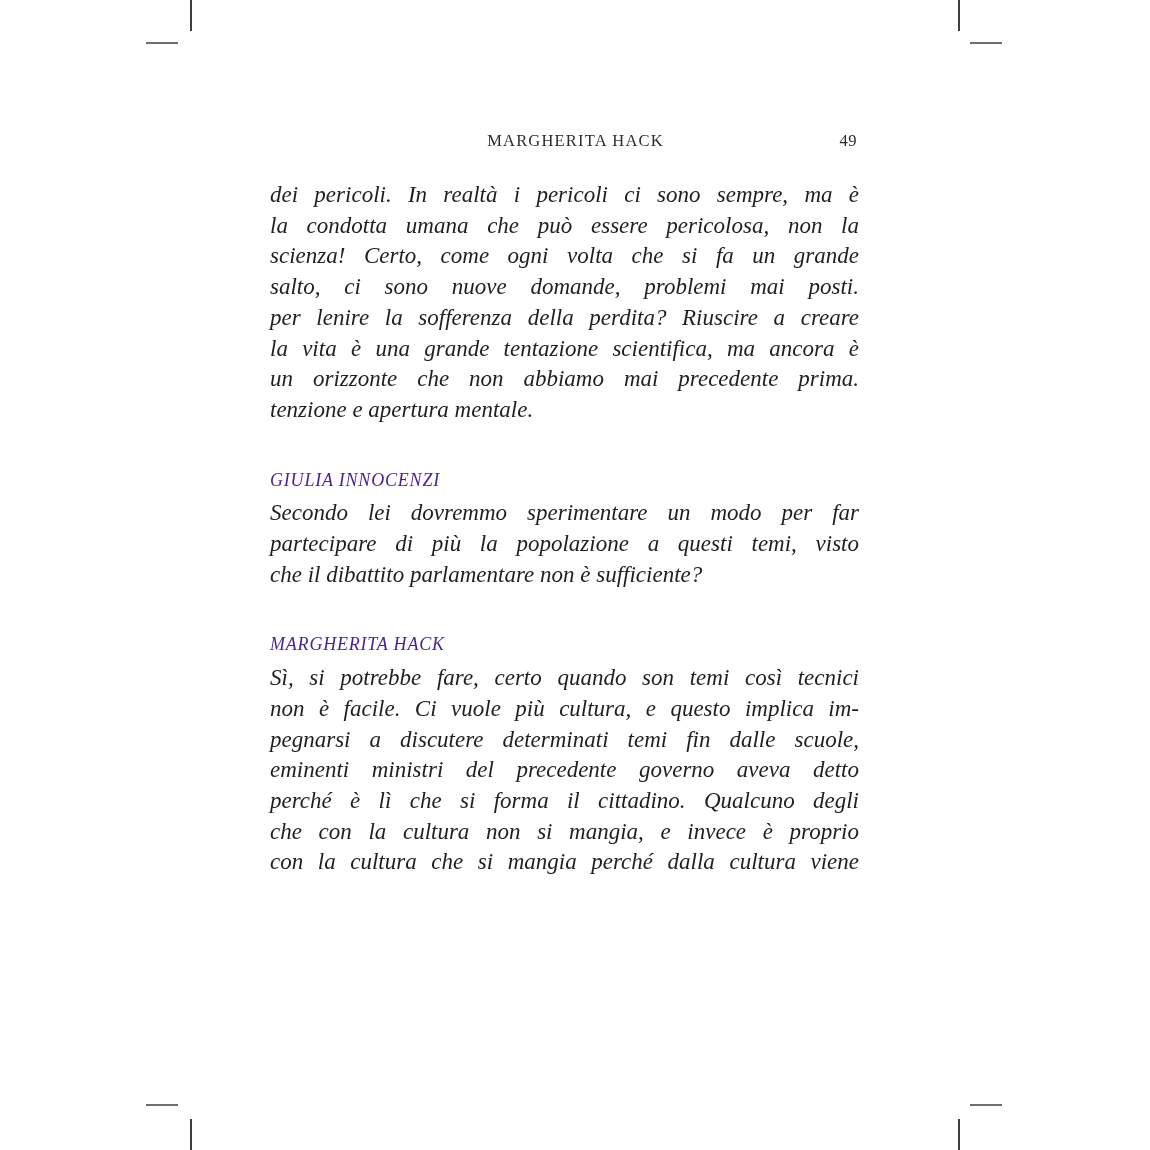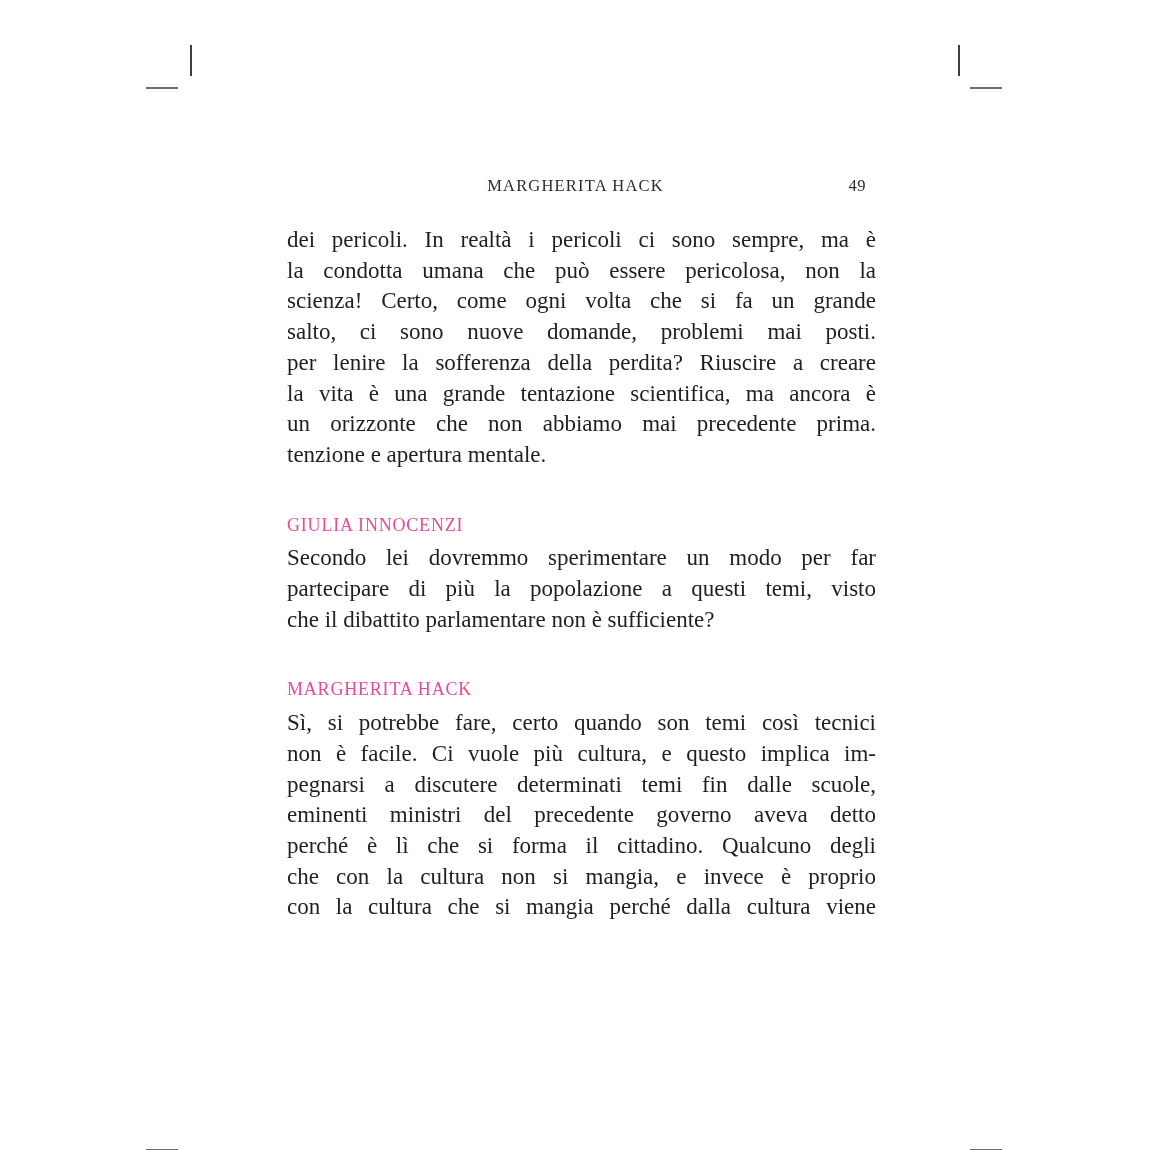--- a/index.html
+++ b/index.html
@@ -12,21 +12,20 @@
     height: 1150px;
     position: relative;
     overflow: hidden;
     font-family: "Liberation Serif", "DejaVu Serif", serif;
     color: #222222;
   }
   .page {
     position: absolute;
     inset: 0;
     background: #ffffff;
-    margin-top: 45px;
   }
   
   .crop { position: absolute; background: #4a4a4a; }
   .crop.h { height: 2px; width: 32px; background: #6e6e6e; }
   .crop.v { width: 2px; height: 31px; background: #3f3f3f; }
   .crop.v.tl { left: 190px; top: 0; }
   .crop.h.tl { left: 146px; top: 42px; }
   .crop.v.tr { left: 958px; top: 0; }
   .crop.h.tr { left: 970px; top: 42px; }
   .crop.h.bl { left: 146px; top: 1104px; }
@@ -42,48 +41,49 @@
     width: 589px;
     height: 22px;
     font-size: 16.5px;
     line-height: 20px;
     letter-spacing: 1.2px;
     color: #2d2d2d;
     text-align: center;
   }
   .running-head .page-num {
     position: absolute;
-    right: 4px;
+    right: 13px;
     top: 0;
     letter-spacing: 0.5px;
   }
 
   
   .text-column {
     position: absolute;
-    left: 287px;
+    left: 270px;
     top: 180px;
     width: 589px;
     font-size: 23px;
     line-height: 30.7px;
     color: #1f1f1f;
+    font-style: italic;
   }
   .para { margin: 0; }
   .line {
     text-align: justify;
     text-align-last: justify;
   }
   .line.last {
     text-align-last: left;
   }
   .speaker-label {
     font-size: 18px;
     line-height: 30.7px;
     letter-spacing: 0.8px;
-    color: #ec4899;
+    color: #4c1d95;
     margin: 39px 0 3px 0;
   }
 </style>
 </head>
 <body>
 
 <div class="page">
 
   <div class="crop v tl"></div>
   <div class="crop h tl"></div>

